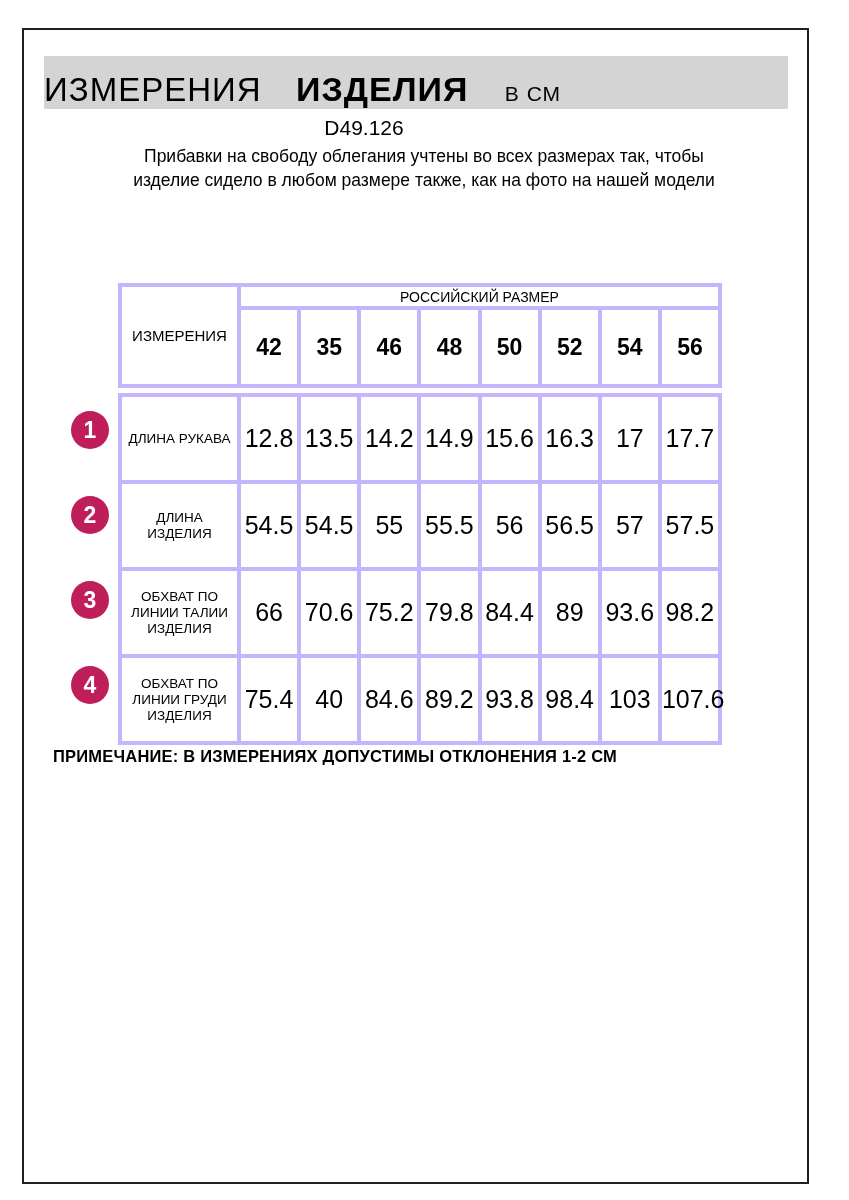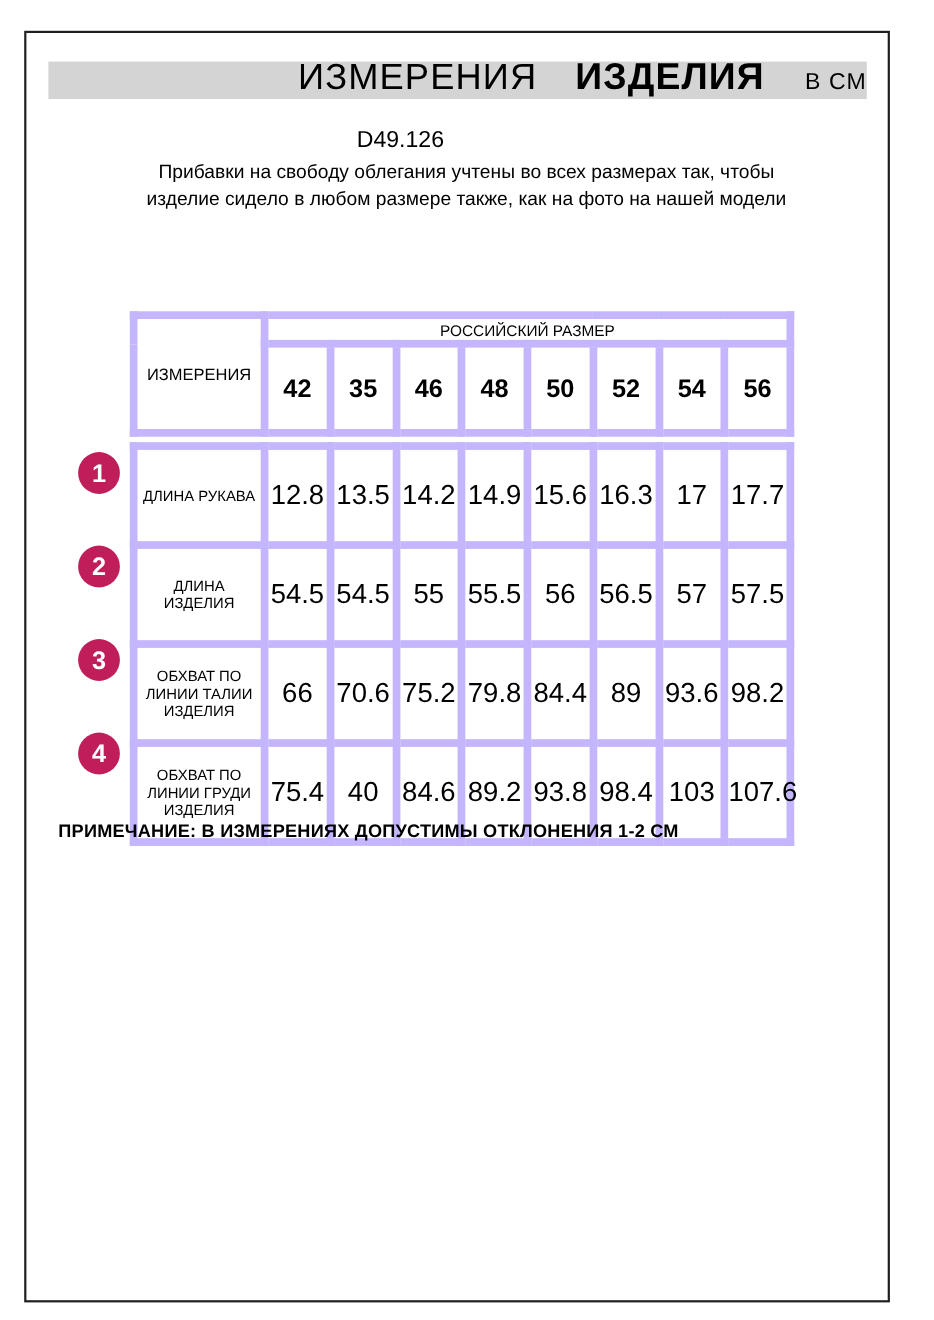--- a/index.html
+++ b/index.html
@@ -14,44 +14,44 @@
 
   .page-frame {
     position: absolute; left: 22px; top: 28px;
     width: 783px; height: 1152px;
     border: 2px solid #1f1f1f;
     background: #fff;
   }
 
   .header-bar {
     position: absolute; left: 44px; top: 56px;
-    width: 744px; height: 34px;
+    width: 744px; height: 53px;
     background: #d4d4d4;
-    text-align: right;
-    line-height: 28px;
+    text-align: left;
+    line-height: 67px;
     white-space: nowrap;
   }
   .title-measurements { font-size: 33px; letter-spacing: 1px; }
   .title-product { font-size: 34px; font-weight: bold; letter-spacing: 1px; margin-left: 30px; }
   .title-units { font-size: 21px; margin-left: 32px; letter-spacing: 1px; }
 
   .model-code {
     position: absolute; top: 116px; left: 0; width: 728px;
     text-align: center; font-size: 21px;
   }
   .description {
     position: absolute; top: 144px; left: 114px; width: 620px;
     text-align: center; font-size: 17.5px; line-height: 24px;
   }
 
   .size-table-wrap { position: absolute; left: 118px; top: 283px; width: 604px; }
   table { border-collapse: collapse; table-layout: fixed; width: 604px; }
   col.c-label { width: 119px; }
   th, td {
-    border: 7px solid #c4b5fd;
+    border: 4px solid #c4b5fd;
     text-align: center; vertical-align: middle;
     font-weight: normal; padding: 0;
     background: #fff;
   }
   .measure-col-cell { font-size: 15px; }
   .group-header-cell { height: 19px; font-size: 14px; }
   .size-cell { height: 74px; font-size: 23px; font-weight: bold; }
   .table-gap { height: 5px; }
   .body-row td { height: 83px; border-radius: 22px; }
   .row-label { font-size: 13.5px; line-height: 16px; white-space: pre-line; }

